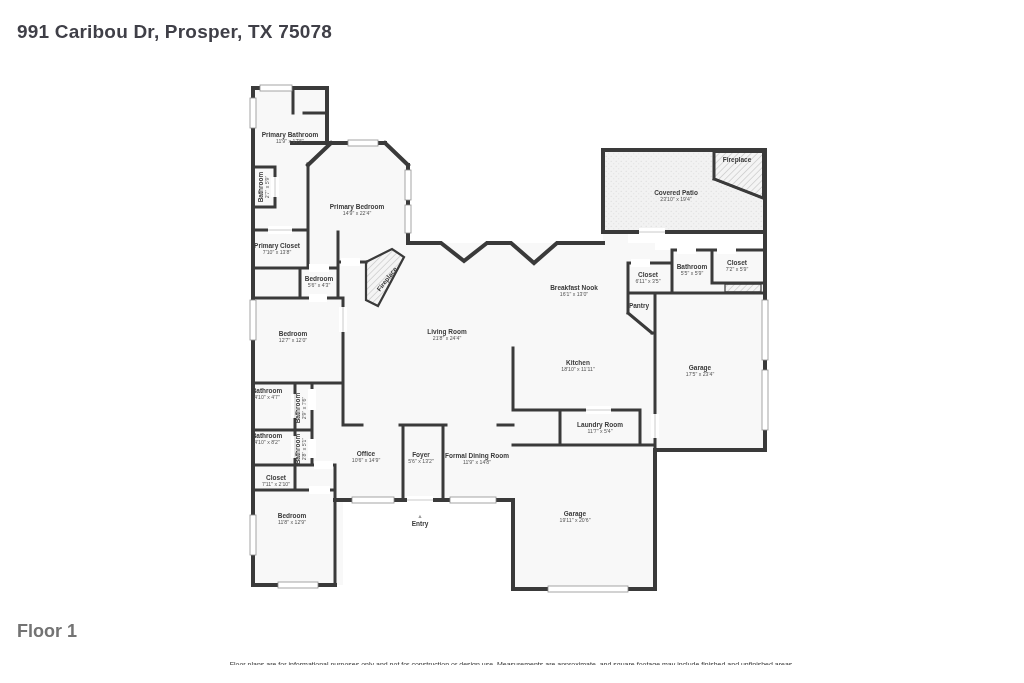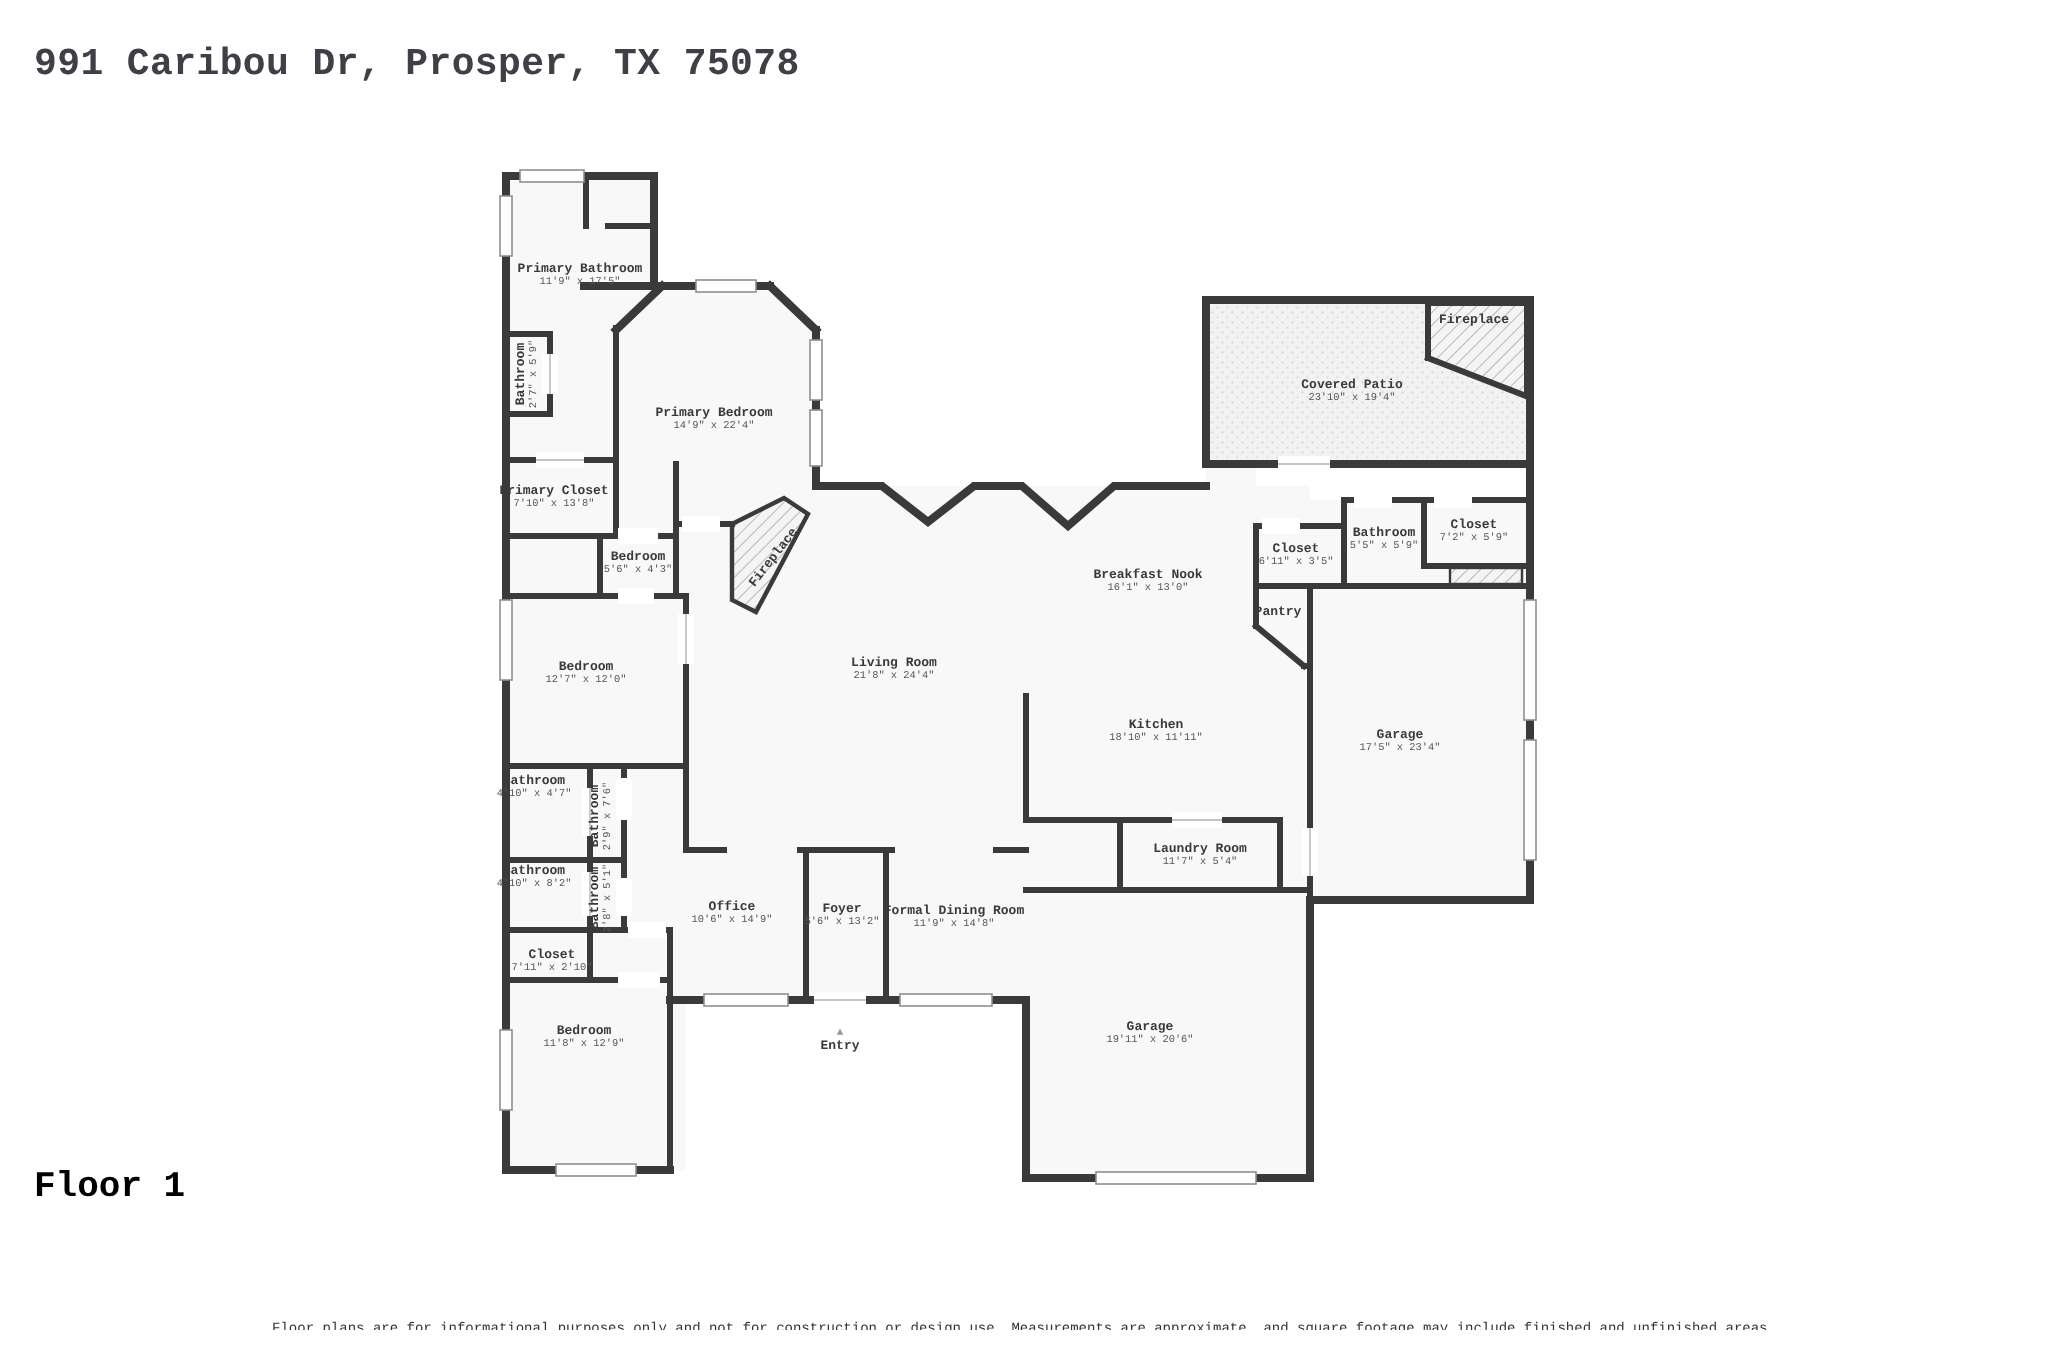--- a/index.html
+++ b/index.html
@@ -1,19 +1,19 @@
 <!DOCTYPE html>
 <html><head>
 <meta charset="utf-8">
 <style>
   html,body{margin:0;padding:0;background:#ffffff;}
   body{font-family:"Liberation Sans", sans-serif;}
-  #page{position:relative;width:1024px;height:665px;background:#fff;overflow:hidden;font-family:Liberation Mono, monospace;}
+  #page{position:relative;width:1024px;height:665px;background:#fff;overflow:hidden;}
   #page-title{position:absolute;left:17px;top:8px;font-size:19px;font-weight:700;color:#3f3f47;letter-spacing:.2px;}
-  #floor-label{position:absolute;left:17px;top:584px;font-size:18px;font-weight:700;color:#000000;}
+  #floor-label{position:absolute;left:17px;top:621px;font-size:18px;font-weight:700;color:#737373;}
   #disclaimer{position:absolute;left:0;right:0;top:661px;text-align:center;font-size:7px;color:#333;}
   #plan-wrap{position:absolute;left:0;top:0;width:1024px;height:683px;}
   #plan-svg{position:absolute;left:0;top:0;}
   #room-layer{position:absolute;left:0;top:0;width:1024px;height:683px;pointer-events:none;}
   .room-label{position:absolute;transform:translate(-50%,-50%);text-align:center;white-space:nowrap;pointer-events:none;}
   .room-name{font-size:6.5px;font-weight:700;color:#3a3a3a;line-height:1.15;}
   .room-dims{font-size:5.2px;color:#565656;line-height:1.3;}
   .room-marker{font-size:5.5px;color:#999;line-height:1;}
 </style>
 </head>

